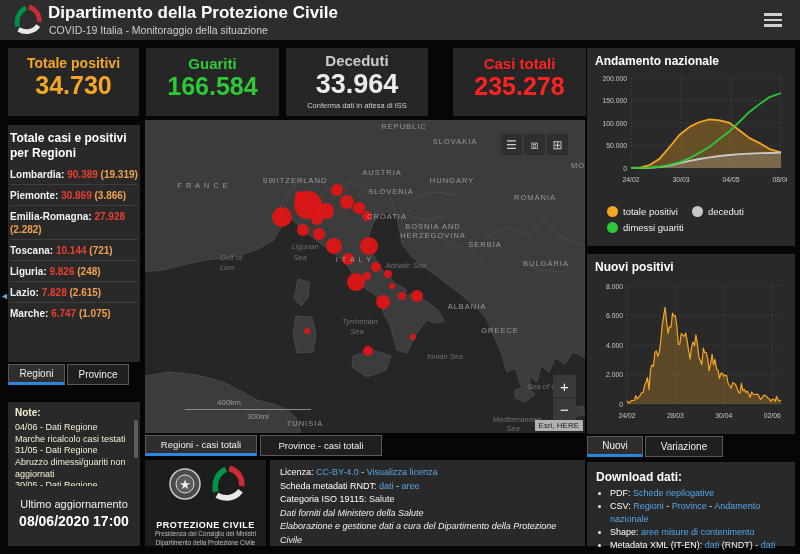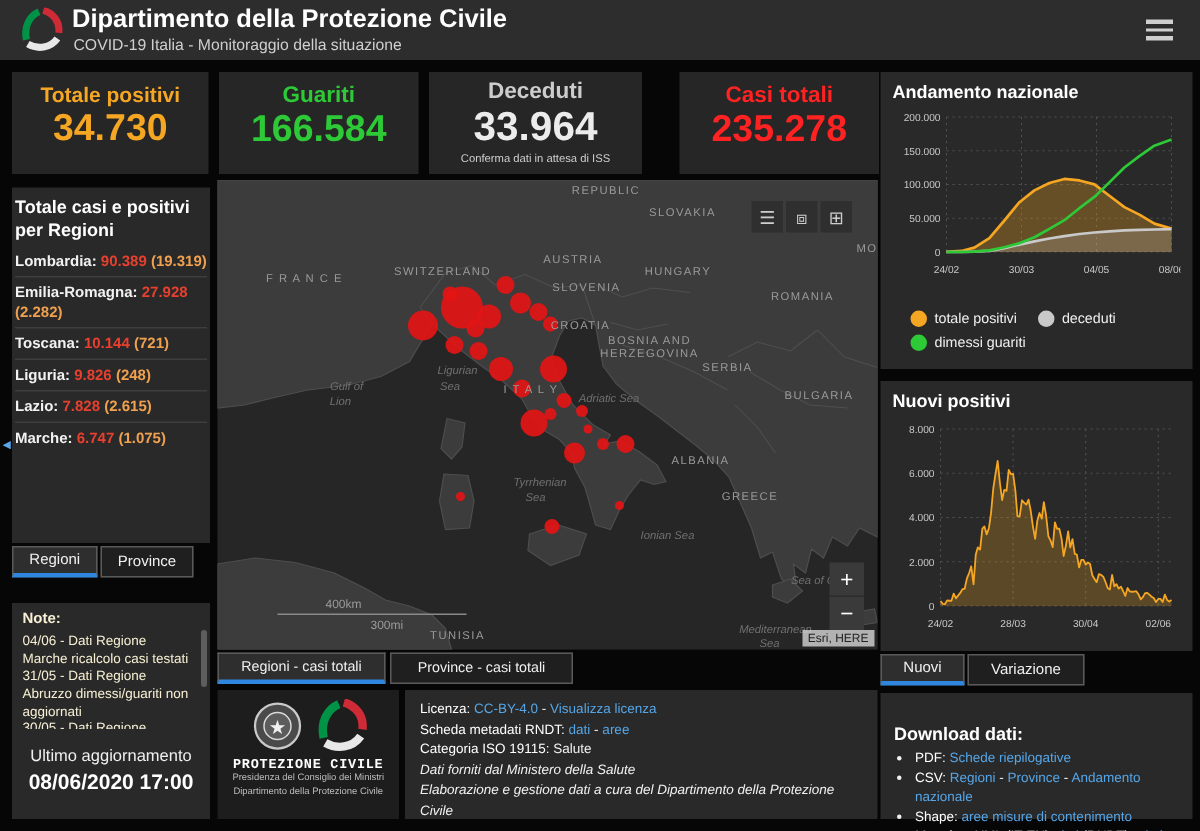--- a/index.html
+++ b/index.html
@@ -59,29 +59,29 @@
            font-size:8px;padding:1px 4px;}
 
   
   #andamento-panel{left:587px;top:48px;width:208px;height:198px;padding:6px 8px;}
   #nuovi-panel{left:587px;top:254px;width:208px;height:180px;padding:6px 8px;}
   .chart-title{font-size:12px;font-weight:bold;color:#fff;margin-bottom:2px;}
   .legend{display:flex;flex-wrap:wrap;margin-left:12px;margin-top:4px;width:185px;}
   .legend-item{display:flex;align-items:center;margin-right:14px;margin-bottom:5px;font-size:9.5px;color:#f0f0f0;}
   .legend-dot{width:11px;height:11px;border-radius:50%;margin-right:5px;}
 
-  #download-panel{left:587px;top:462px;width:208px;height:84px;padding:20px 9px;}
+  #download-panel{left:587px;top:462px;width:208px;height:84px;padding:8px 9px;}
   #download-title{font-size:12px;font-weight:bold;color:#fff;margin-bottom:3px;}
   #download-list{margin:0;padding-left:14px;}
   #download-list li{font-size:9px;color:#f0f0f0;line-height:1.45;}
 
   
   #logos-panel{left:145px;top:460px;width:121px;height:86px;background:#1d1d1d;text-align:center;padding-top:6px;}
   #logos-row{display:flex;justify-content:center;gap:6px;align-items:center;}
-  #org-name{font-size:9px;font-weight:bold;color:#fff;letter-spacing:0.5px;margin-top:3px;font-family:Liberation Mono, monospace;}
+  #org-name{font-size:9px;font-weight:bold;color:#fff;letter-spacing:0.5px;margin-top:18px;}
   .org-sub{font-size:6.3px;color:#bdbdbd;line-height:1.35;}
 
   #license-panel{left:270px;top:460px;width:315px;height:86px;padding:6px 10px;}
   .lic-line{font-size:9px;color:#f0f0f0;line-height:1.5;}
 
   .b{font-weight:normal;color:#fff;}
   .lnk{color:#55a6e8;cursor:pointer;}
   .it{font-style:italic;}
 </style>
 </head>
@@ -119,20 +119,21 @@
   </div>
   <div class="card" style="left:453px;width:133px">
     <div class="lbl" style="color:#ff2222;font-size:15px">Casi totali</div>
     <div class="val" style="color:#ff2222">235.278</div>
   </div>
 
   <div class="panel" id="regions-panel">
     <div id="regions-title">Totale casi e positivi per Regioni</div>
     <div id="region-list">
         <div class="reg-item"><span class="reg-name">Lombardia:</span> <span class="reg-total">90.389</span> <span class="reg-pos">(19.319)</span></div>
+        <div class="reg-item"><span class="reg-name">Piemonte:</span> <span class="reg-total">30.869</span> <span class="reg-pos">(3.866)</span></div>
         <div class="reg-item"><span class="reg-name">Emilia-Romagna:</span> <span class="reg-total">27.928</span> <span class="reg-pos">(2.282)</span></div>
         <div class="reg-item"><span class="reg-name">Toscana:</span> <span class="reg-total">10.144</span> <span class="reg-pos">(721)</span></div>
         <div class="reg-item"><span class="reg-name">Liguria:</span> <span class="reg-total">9.826</span> <span class="reg-pos">(248)</span></div>
         <div class="reg-item"><span class="reg-name">Lazio:</span> <span class="reg-total">7.828</span> <span class="reg-pos">(2.615)</span></div>
         <div class="reg-item"><span class="reg-name">Marche:</span> <span class="reg-total">6.747</span> <span class="reg-pos">(1.075)</span></div>
       </div>
   </div>
   <div class="tab active" style="left:8px;top:364px;width:57px">
     <span>Regioni</span>
   </div>

